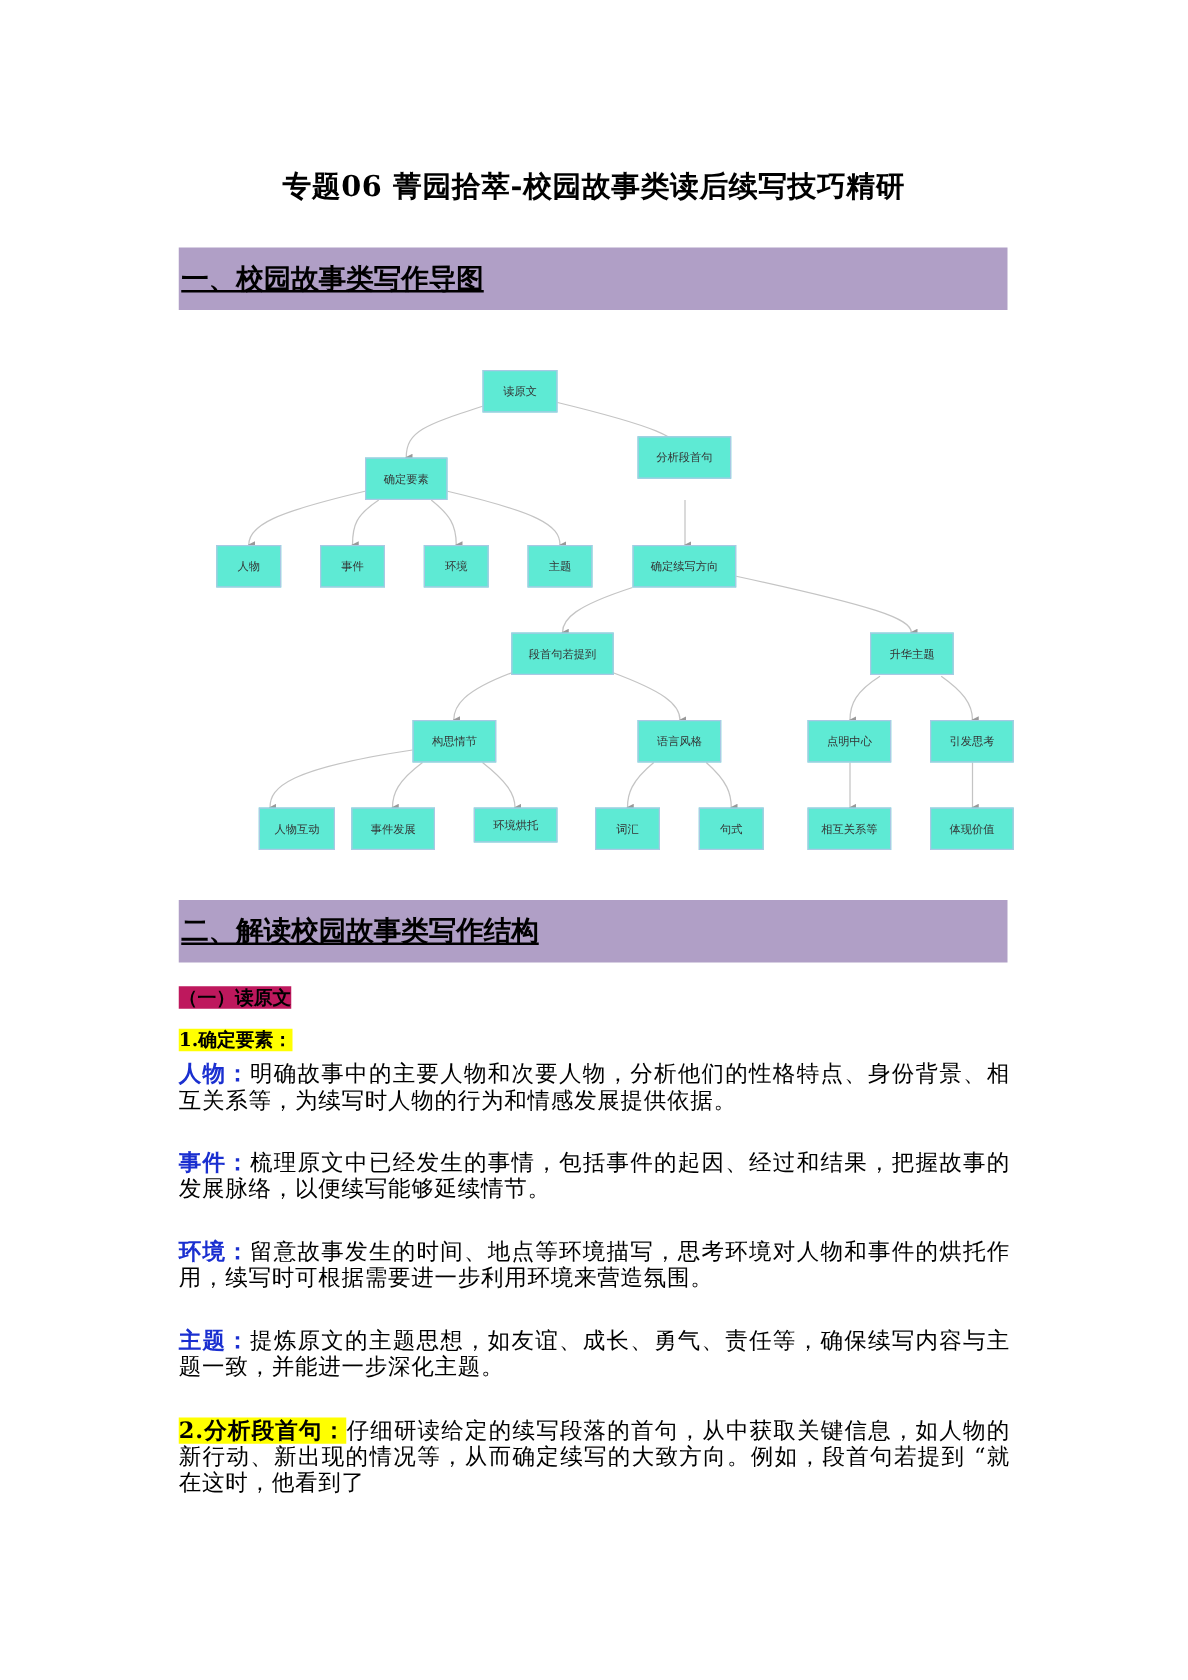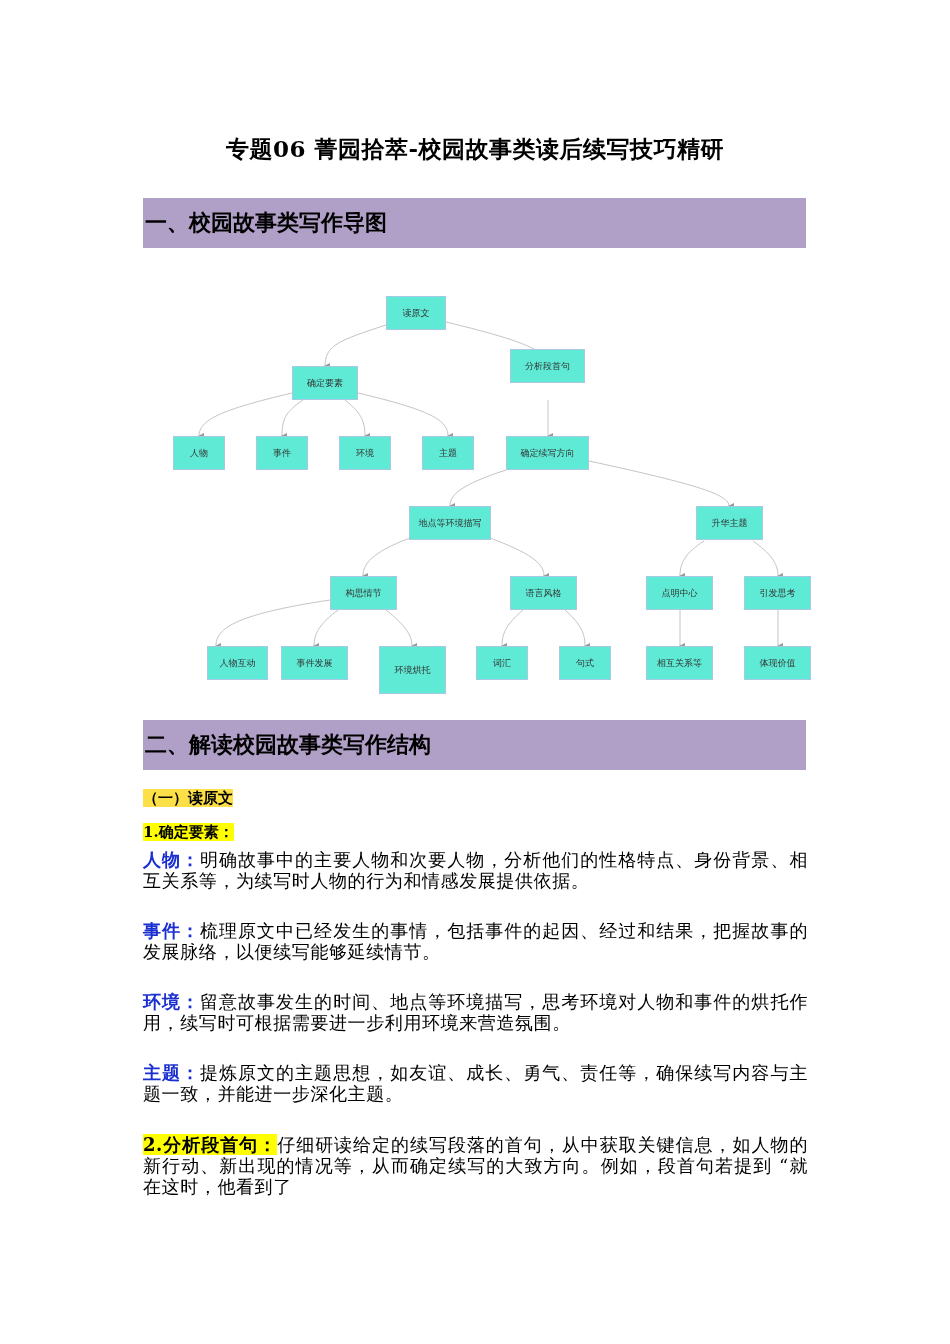--- a/index.html
+++ b/index.html
@@ -1,29 +1,29 @@
 <!DOCTYPE html>
 <html><head>
 <meta charset="utf-8">
 <style>
   html, body { margin: 0; padding: 0; background: #ffffff; }
   body { width: 950px; height: 1344px; position: relative; overflow: hidden;
          font-family: "DejaVu Serif", "Liberation Serif", serif; color: #000; }
   .title { position: absolute; left: 0; top: 134px; width: 950px; text-align: center;
            font-size: 23px; font-weight: bold; letter-spacing: 0.5px; }
   .section-bar { position: absolute; left: 143px; width: 663px; height: 50px;
-                 background: #b09fc6; display: flex; align-items: center; }
+                 background: #b09fc6; display: flex; align-items: center; text-decoration: underline; }
   .section-bar span { font-size: 22px; font-weight: bold; padding-left: 2px; }
   #bar1 { top: 198px; }
   #bar2 { top: 720px; }
   .diagram { position: absolute; left: 0; top: 0; width: 950px; height: 720px; pointer-events: none; }
   .node { position: absolute; background: #5eead4; border: 1px solid #a9c8e4; box-sizing: border-box;
           display: flex; align-items: center; justify-content: center;
           font-family: "DejaVu Sans", "Liberation Sans", sans-serif; font-size: 9px; color: #333; }
-  .hl-cyan { background: #fde047; font-weight: bold; }
+  .hl-cyan { background: #be185d; font-weight: bold; }
   .hl-yellow { background: #ffff00; font-weight: bold; }
   .label-row { position: absolute; left: 143px; font-size: 15px; line-height: 20px; }
   .para { position: absolute; left: 143px; width: 665px; font-size: 18px; line-height: 21px;
           text-align: justify; letter-spacing: 0.6px; }
   .key { color: #1a2fd0; font-weight: bold; }
 </style>
 </head>
 <body>
 
 <div class="title">专题06 菁园拾萃-校园故事类读后续写技巧精研</div>
@@ -75,31 +75,31 @@
 
 <div class="node" style="left:292px;top:366px;width:66px;height:34px;">确定要素</div>
 <div class="node" style="left:510px;top:349px;width:75px;height:34px;">分析段首句</div>
 
 <div class="node" style="left:173px;top:436px;width:52px;height:34px;">人物</div>
 <div class="node" style="left:256px;top:436px;width:52px;height:34px;">事件</div>
 <div class="node" style="left:339px;top:436px;width:52px;height:34px;">环境</div>
 <div class="node" style="left:422px;top:436px;width:52px;height:34px;">主题</div>
 <div class="node" style="left:506px;top:436px;width:83px;height:34px;">确定续写方向</div>
 
-<div class="node" style="left:409px;top:506px;width:82px;height:34px;">地点等环境描写</div>
+<div class="node" style="left:409px;top:506px;width:82px;height:34px;">段首句若提到</div>
 <div class="node" style="left:696px;top:506px;width:67px;height:34px;">升华主题</div>
 
 <div class="node" style="left:330px;top:576px;width:67px;height:34px;">构思情节</div>
 <div class="node" style="left:510px;top:576px;width:67px;height:34px;">语言风格</div>
 <div class="node" style="left:646px;top:576px;width:67px;height:34px;">点明中心</div>
 <div class="node" style="left:744px;top:576px;width:67px;height:34px;">引发思考</div>
 
 <div class="node" style="left:183px;top:646px;width:61px;height:34px;margin-left:24px;">人物互动</div>
 <div class="node" style="left:281px;top:646px;width:67px;height:34px;">事件发展</div>
-<div class="node" style="left:379px;top:646px;width:67px;height:48px;">环境烘托</div>
+<div class="node" style="left:379px;top:646px;width:67px;height:28px;">环境烘托</div>
 <div class="node" style="left:476px;top:646px;width:52px;height:34px;">词汇</div>
 <div class="node" style="left:559px;top:646px;width:52px;height:34px;">句式</div>
 <div class="node" style="left:646px;top:646px;width:67px;height:34px;">相互关系等</div>
 <div class="node" style="left:744px;top:646px;width:67px;height:34px;">体现价值</div>
 
 <div class="section-bar" id="bar2">
   <span>二、解读校园故事类写作结构</span>
 </div>
 
 <div class="label-row" style="top:788px;">

